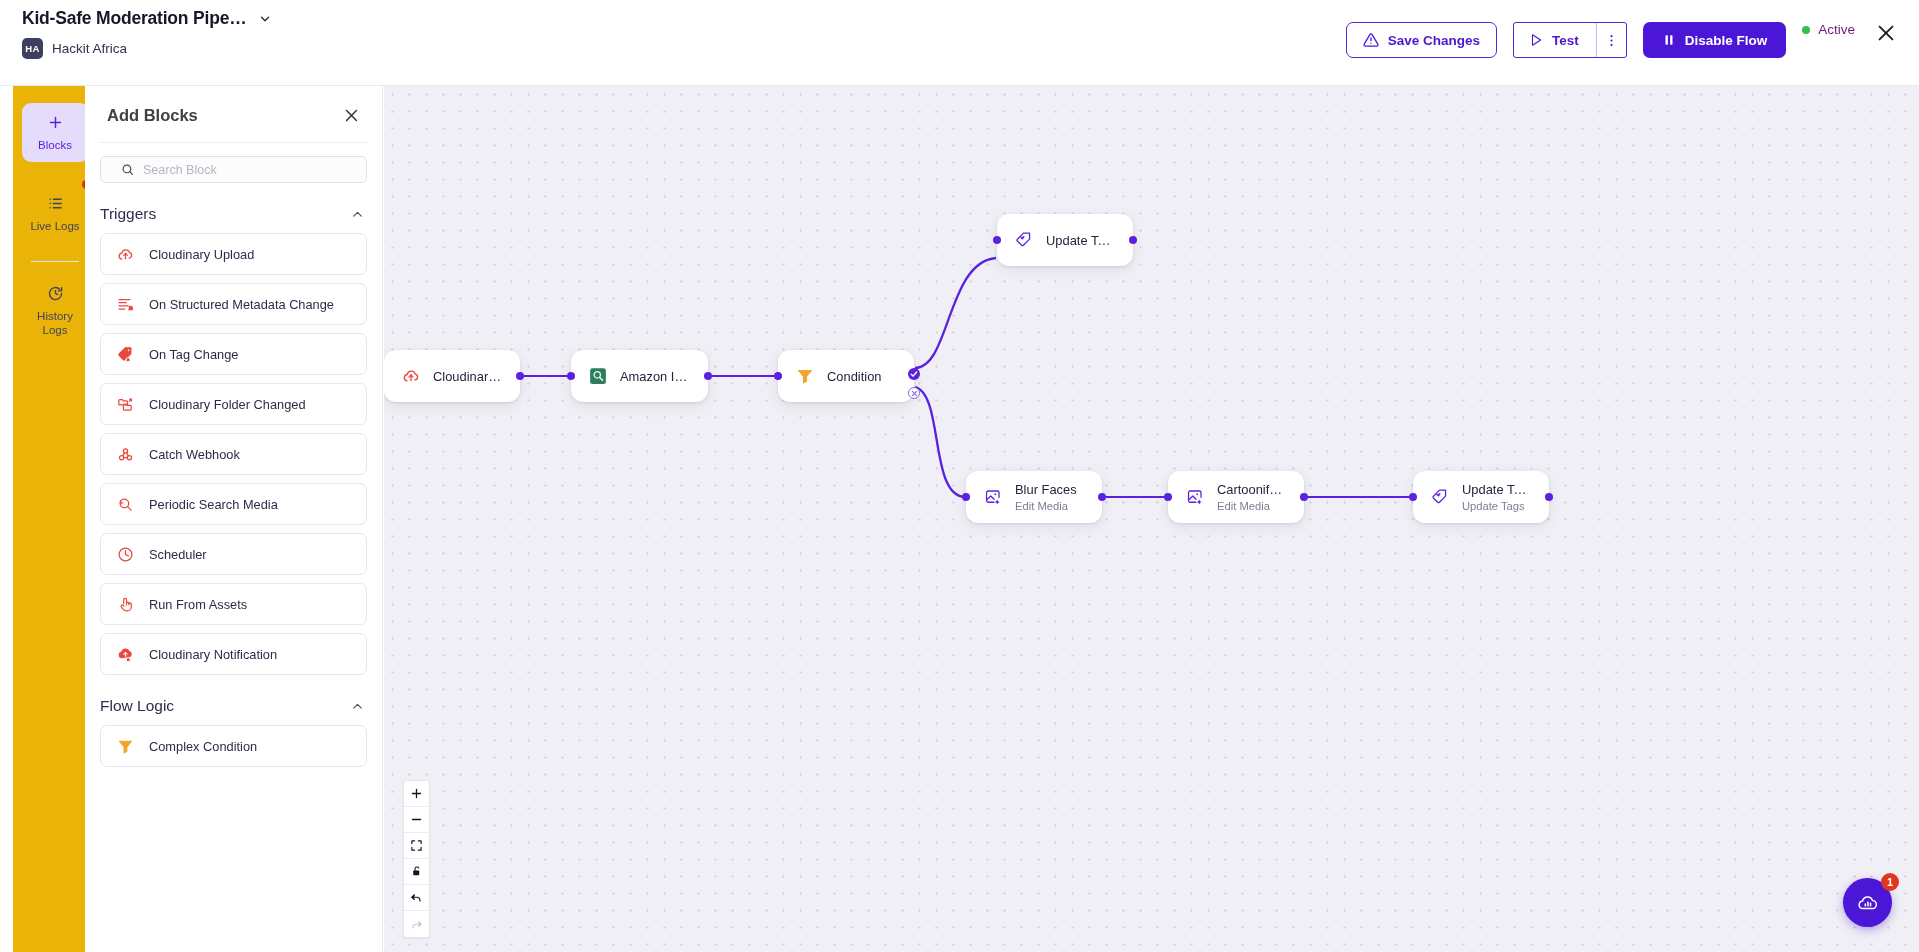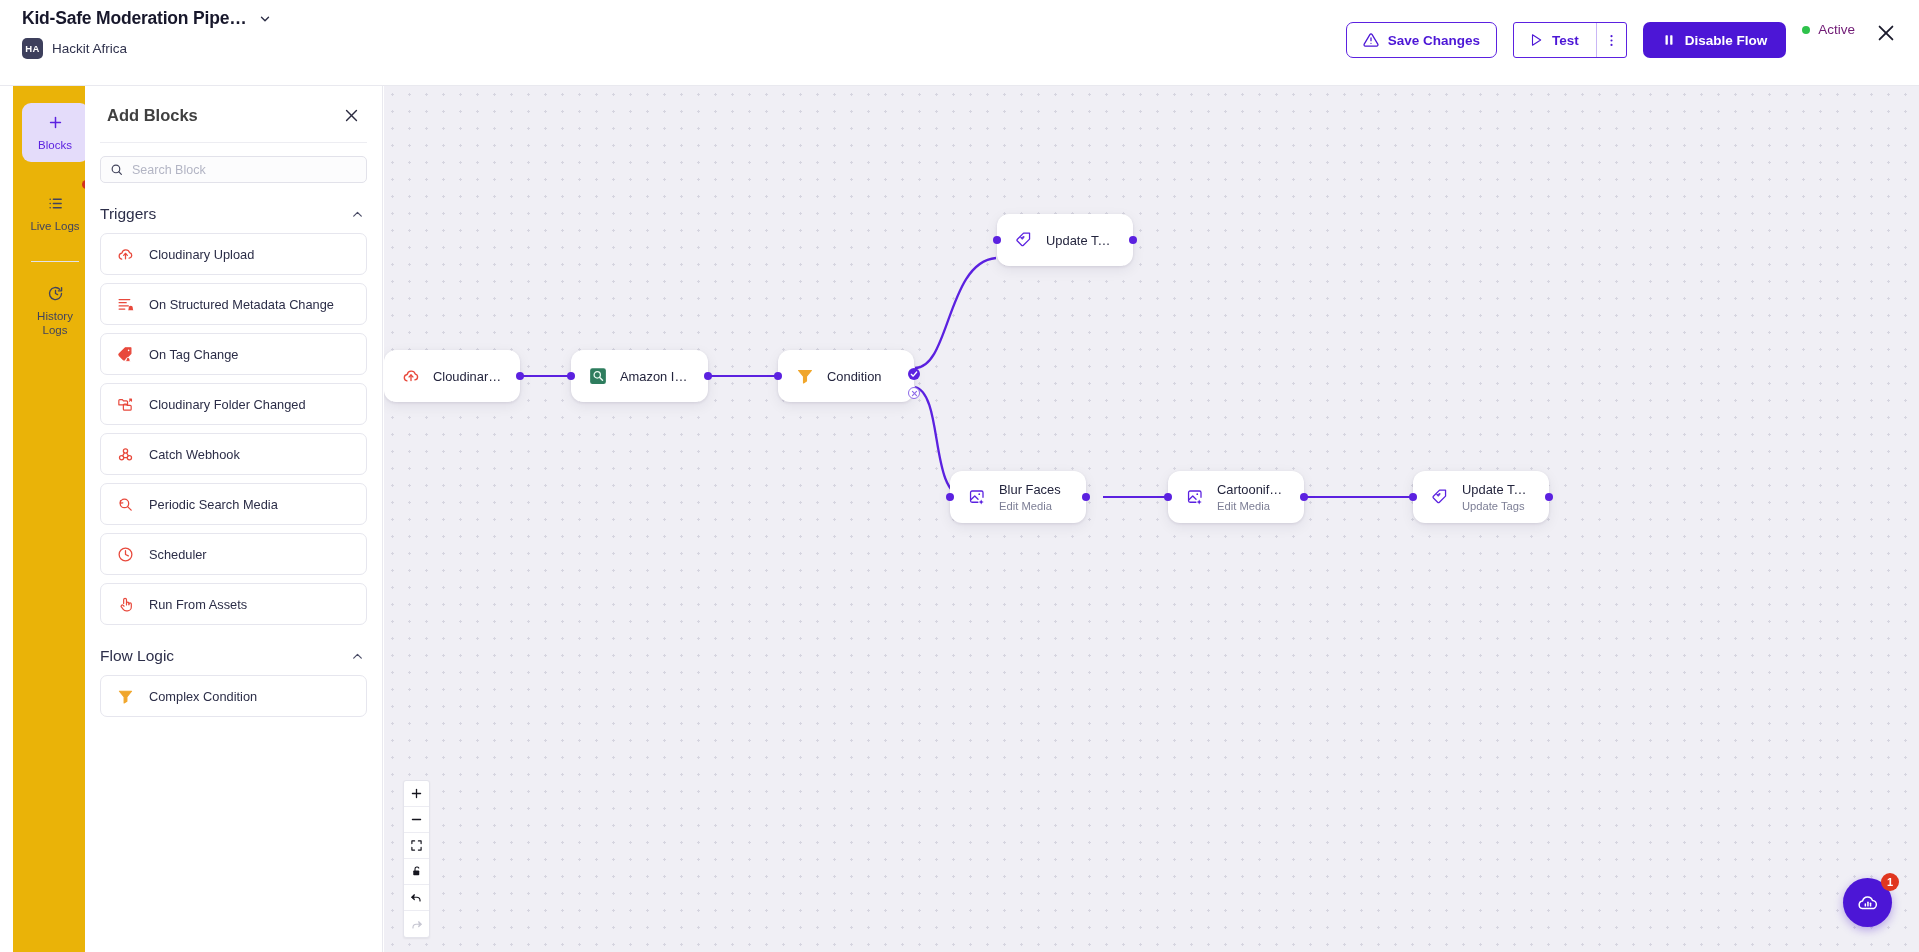--- a/index.html
+++ b/index.html
@@ -92,21 +92,21 @@
   .panel-head {
     display: flex; align-items: center; justify-content: space-between;
     padding: 20px 22px 0 22px;
   }
   .panel-title { font-size: 16.5px; font-weight: bold; color: #404040; }
   .panel-x { width: 17px; height: 17px; color: #2b2b40; cursor: pointer; }
   .panel-rule { height: 1px; background: #ededf2; margin: 17px 15px 0; }
   .search-wrap { padding: 13px 15px 0; }
   .search-box {
     display: flex; align-items: center; gap: 9px; height: 27px;
-    border: 1px solid #e2e2ea; border-radius: 5px; background: #fcfcfd; padding: 0 9px;
+    border: 1px solid #e2e2ea; border-radius: 5px; background: #fcfcfd; padding: 0 20px;
   }
   .search-box svg { color: #44465e; flex: 0 0 auto; }
   .search-box input {
     border: none; outline: none; background: transparent; width: 100%;
     font-size: 12.5px; color: #2b2b40; font-family: "Liberation Sans", sans-serif;
   }
   .search-box input::placeholder { color: #b3b5c4; }
 
   .sec-head {
     display: flex; align-items: center; justify-content: space-between;
@@ -385,20 +385,29 @@
 
       <div class="block-item">
         <svg class="block-ico" viewBox="0 0 24 24" fill="none" stroke="#e8493c" stroke-width="1.7" stroke-linecap="round" stroke-linejoin="round">
           <path d="M9.4 10.6V5.3a2 2 0 1 1 4 0v7.3"></path>
           <path d="M13.4 10.4a1.7 1.7 0 0 1 3.4 0v2"></path>
           <path d="M16.8 11.4a1.7 1.7 0 0 1 3.4 0v4.1a5.4 5.4 0 0 1-5.4 5.4h-1.6a5.6 5.6 0 0 1-4.4-2.1l-2.6-3.3a1.7 1.7 0 0 1 2.4-2.4l1.4 1.3"></path>
         </svg>
         <span class="block-label">Run From Assets</span>
       </div>
 
+      <div class="block-item">
+        <svg class="block-ico" viewBox="0 0 24 24" fill="none" stroke="#e8493c" stroke-width="1.7" stroke-linecap="round" stroke-linejoin="round">
+          <path d="M6.4 16.4A4 4 0 0 1 6.8 8.5a5.3 5.3 0 0 1 10.2-.6 3.7 3.7 0 0 1-.4 7.3z" fill="#e8493c" stroke="#e8493c"></path>
+          <polyline points="9.6 11.6 11.9 9.3 14.2 11.6" stroke="#fff" stroke-width="1.5"></polyline>
+          <line x1="11.9" y1="9.3" x2="11.9" y2="14.6" stroke="#fff" stroke-width="1.5"></line>
+          <path d="M13.3 18.8a2.5 2.5 0 0 1 5 0c0 2.2.7 2.9.7 2.9h-6.4s.7-.7.7-2.9z" fill="#e8493c" stroke="#fff" stroke-width="1.1"></path>
+        </svg>
+        <span class="block-label">Cloudinary Notification</span>
+      </div>
     </div>
 
     <div class="sec-head">
       <span class="sec-title">Flow Logic</span>
       <svg class="sec-caret" viewBox="0 0 24 24" fill="none" stroke="currentColor" stroke-width="2.2" stroke-linecap="round" stroke-linejoin="round">
         <polyline points="5 15 12 8 19 15"></polyline>
       </svg>
     </div>
     <div class="block-list">
       <div class="block-item">
@@ -478,21 +487,21 @@
         <path d="M11.4 2.8 3.2 11a1.7 1.7 0 0 0 0 2.4l5.6 5.6a1.7 1.7 0 0 0 2.4 0l8.2-8.2V2.8z"></path>
         <path d="M7.6 8.4c.9-.9 2.1-.4 2.1-.4s.5-1.2 1.5-1.4c1-.2 1.6.6 1.5 1.5-.1 1.3-2.2 3-3 3.6-.9-.6-3-2.3-3-3.6 0-.3.2-.9.9-1.2" fill="#5b21e0" stroke="none" opacity=".9"></path>
       </svg>
       <div class="node-txt">
         <div class="node-title">Update Tags</div>
       </div>
       <span class="port left"></span>
       <span class="port right"></span>
     </div>
 
-    <div class="node" style="left:566px; top:385px; width:136px; height:52px;">
+    <div class="node" style="left:582px; top:385px; width:136px; height:52px;">
       <svg class="node-ico" viewBox="0 0 24 24" fill="none" stroke="#5b21e0" stroke-width="1.7" stroke-linecap="round" stroke-linejoin="round">
         <path d="M20 12.4V6a2 2 0 0 0-2-2H5.4a2 2 0 0 0-2 2v11a2 2 0 0 0 2 2h7.8"></path>
         <polyline points="4.2 15.4 9 10.6 13.4 15"></polyline>
         <path d="M17.6 15.2l1.1 2.3 2.3 1.1-2.3 1.1-1.1 2.3-1.1-2.3-2.3-1.1 2.3-1.1z" fill="#5b21e0" stroke="none"></path>
         <circle cx="15" cy="8.2" r="1.2" fill="#5b21e0" stroke="none"></circle>
       </svg>
       <div class="node-txt">
         <div class="node-title">Blur Faces</div>
         <div class="node-sub">Edit Media</div>
       </div>

